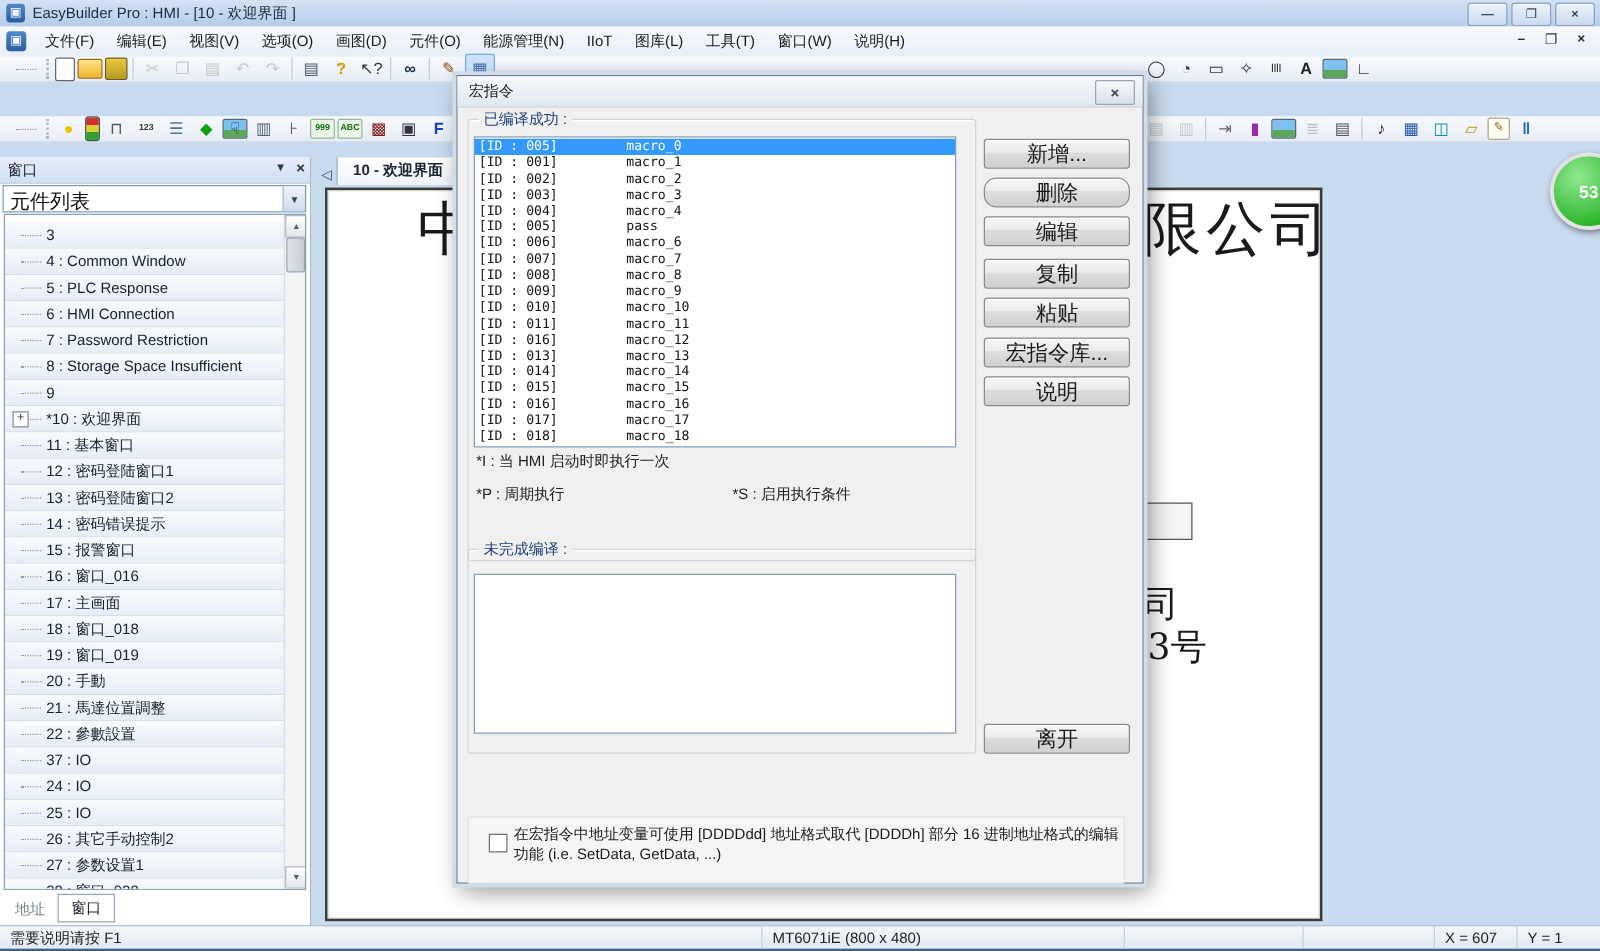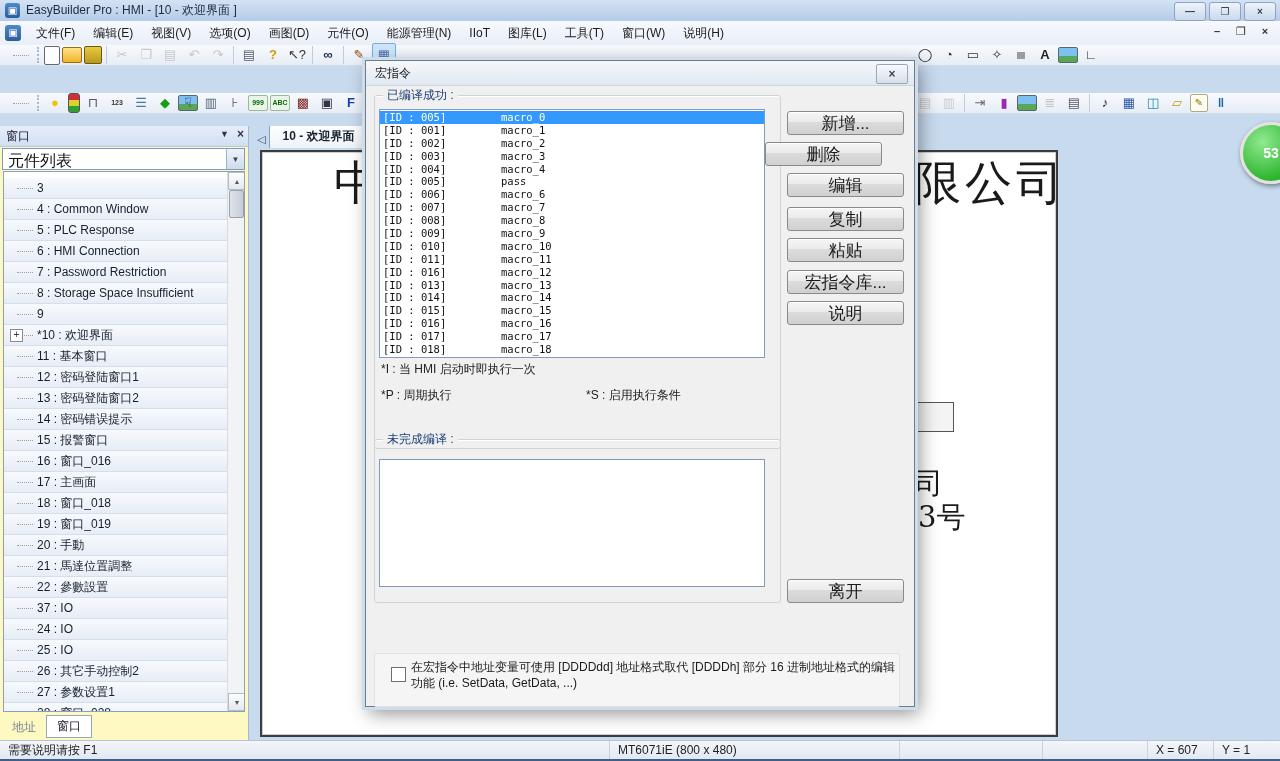--- a/index.html
+++ b/index.html
@@ -52,21 +52,21 @@
   .ic.page{background:#fff;border:1px solid #667;width:14px;height:17px;}
   
   .objcombo{position:absolute;left:700px;top:3px;width:300px;height:20px;background:#fff;
     border:1px solid #7f9db9;display:flex;}
   .objcombo .val{flex:1;font-size:12px;padding:2px 4px;color:#222;}
   .combo-arrow{width:17px;background:linear-gradient(#eef3fa,#cfdcec);border-left:1px solid #9fb2c8;
     font-size:8px;color:#345;display:flex;align-items:center;justify-content:center;}
 
   
   .sidepanel{position:absolute;left:0;top:126px;width:248px;height:614px;
-    background:#fef9c3;border-right:1px solid #a8b8cc;}
+    background:#ffffff;border-right:1px solid #a8b8cc;}
   .sp-header{position:absolute;left:0;top:0;right:0;height:20px;
     background:linear-gradient(#e7eefb,#cfdff3);border-bottom:1px solid #b8c8dc;
     font-size:12px;color:#223;display:flex;align-items:center;padding-left:6px;}
   .sp-hbtns{position:absolute;right:4px;top:3px;display:flex;gap:8px;font-size:9px;color:#334;}
   .sp-hbtns .x{font-size:12px;font-weight:bold;line-height:10px;}
   .sp-combo{position:absolute;left:2px;top:22px;right:3px;height:20px;background:#fff;
     border:1px solid #7f9db9;display:flex;}
   .sp-combo .val{flex:1;font-size:16px;padding:2px 5px;color:#111;}
   .treebox{position:absolute;left:3px;top:45px;right:3px;bottom:28px;background:#fff;
     border:1px solid #8aa0bc;overflow:hidden;}
@@ -437,21 +437,21 @@
     <span class="dnote" style="left:15px;top:300px;">*I : 当 HMI 启动时即执行一次</span>
     <span class="dnote" style="left:15px;top:326px;">*P : 周期执行</span>
     <span class="dnote" style="left:220px;top:326px;">*S : 启用执行条件</span>
 
     <div class="group" style="left:8px;top:378px;width:405px;height:162px;">
       <span class="glabel">未完成编译 :</span>
     </div>
     <div class="listbox" id="list2"></div>
 
     <span class="dbtn" style="left:421px;top:50px;">新增...</span>
-    <span class="dbtn" style="left:399px;top:81px;">删除</span>
+    <span class="dbtn" style="left:421px;top:81px;border-radius:10px;">删除</span>
     <span class="dbtn" style="left:421px;top:112px;">编辑</span>
     <span class="dbtn" style="left:421px;top:146px;">复制</span>
     <span class="dbtn" style="left:421px;top:177px;">粘贴</span>
     <span class="dbtn" style="left:421px;top:209px;">宏指令库...</span>
     <span class="dbtn" style="left:421px;top:240px;">说明</span>
     <span class="dbtn" style="left:421px;top:518px;">离开</span>
 
     <div class="band" style="top:592px;height:52px;">
       <span class="chkbox"></span>
       <span class="chktext">在宏指令中地址变量可使用 [DDDDdd] 地址格式取代 [DDDDh] 部分 16 进制地址格式的编辑功能 (i.e. SetData, GetData, ...)</span>

